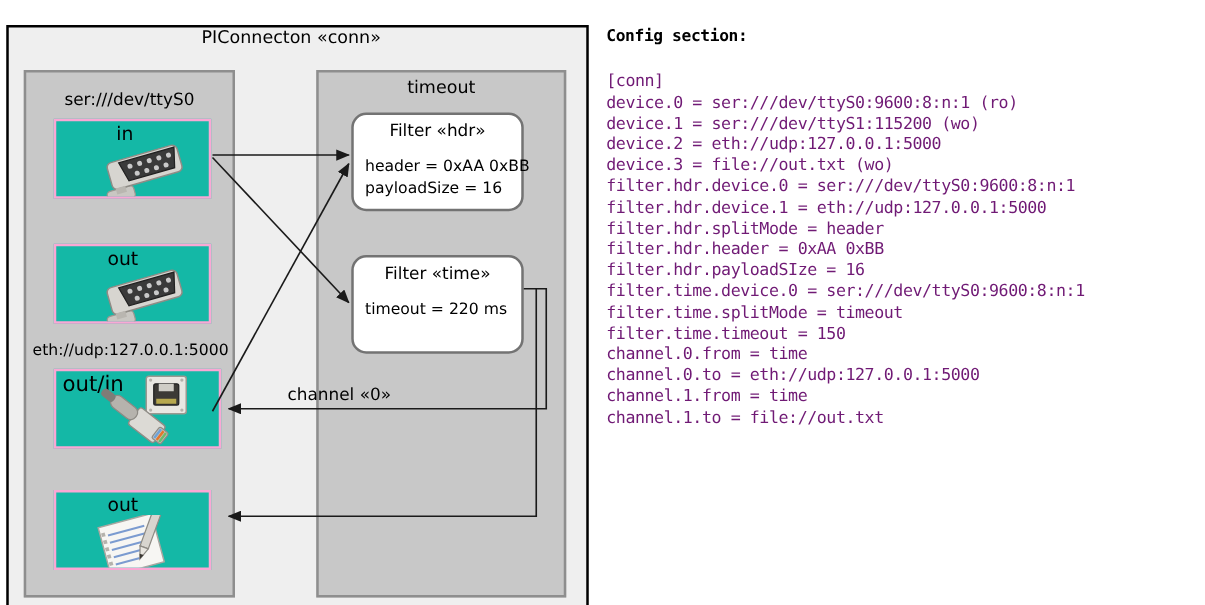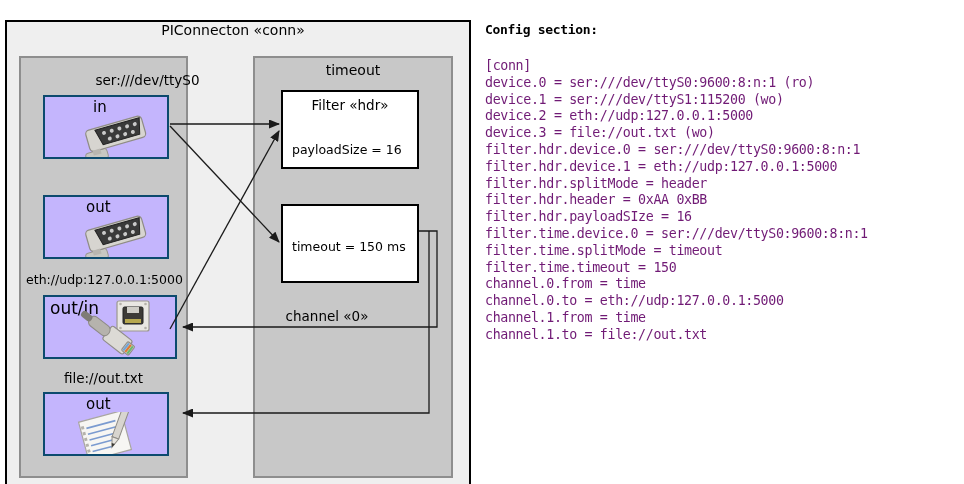--- a/index.html
+++ b/index.html
@@ -33,42 +33,42 @@
   .panel-title{
     position:absolute;left:0;top:6px;width:100%;text-align:center;
     font-size:14px;color:#000;
   }
 
   .dev-label{
     position:absolute;text-align:center;font-size:13.5px;color:#000;
     white-space:nowrap;
   }
   .dev-box{
-    position:absolute;background:#c4b5fd;border:2px solid #0c4a6e;
+    position:absolute;background:#14b8a6;border:2px solid #f9a8d4;
     box-sizing:border-box;overflow:hidden;
   }
   .dev-dir{
     position:absolute;font-size:15px;color:#000;white-space:nowrap;
   }
 
   .filter-box{
-    position:absolute;background:#ffffff;border:2px solid #000000;
-    border-radius:0;box-sizing:border-box;
+    position:absolute;background:#ffffff;border:2px solid #737373;
+    border-radius:12px;box-sizing:border-box;
   }
   .filter-title{
     position:absolute;left:0;top:5px;width:100%;text-align:center;
     font-size:13.5px;color:#000;
   }
   .filter-prop{
     position:absolute;left:9px;font-size:12.5px;color:#000;white-space:nowrap;
   }
 
   .chan-label{
     position:absolute;font-size:13.5px;color:#000;white-space:nowrap;
-    text-align:center;
+    text-align:left;
   }
 
   #wires{position:absolute;left:0;top:0;width:478px;height:484px;
          pointer-events:none;}
 
   
   #config{
     position:absolute;left:483px;top:0;width:481px;height:484px;
   }
   #config-heading{
@@ -92,21 +92,21 @@
 
 <div id="root">
 
   <div id="diagram">
 
     <div class="outer-box"></div>
     <div class="outer-title">PIConnecton «conn»</div>
 
     <div class="panel" id="devices-panel"></div>
 
-    <div class="dev-label" style="left:19px;top:58px;width:169px;padding-left:44px;">ser:///dev/ttyS0</div>
+    <div class="dev-label" style="left:19px;top:58px;width:169px;">ser:///dev/ttyS0</div>
     <div class="dev-box" style="left:43px;top:81px;width:126px;height:64px;">
       <span class="dev-dir" style="left:48px;top:1px;">in</span>
       <svg class="ico" style="left:22px;top:14px;" width="96" height="48" viewBox="0 0 96 48">
         <g transform="rotate(-16 48 24)">
           <rect x="14" y="34" width="22" height="10" rx="3" fill="#c9c7c2" stroke="#9a9790" stroke-width="1"></rect>
           <rect x="20" y="12" width="58" height="22" rx="4" fill="#d7d5d0" stroke="#8f8c86" stroke-width="1.2"></rect>
           <path d="M30 14 L76 14 L72 30 L34 30 Z" fill="#3a3a3a" stroke="#222" stroke-width="1"></path>
           <g fill="#c9c9c9">
             <circle cx="38" cy="19" r="2"></circle>
               <circle cx="46" cy="19" r="2"></circle>
@@ -165,21 +165,20 @@
             <rect x="57" y="32" width="2" height="9" fill="#6fa3d8"></rect>
             <rect x="59.5" y="32" width="2" height="9" fill="#e2772e"></rect>
             <rect x="62" y="32" width="2" height="9" fill="#6cb86c"></rect>
           </g>
           <rect x="12" y="31" width="24" height="11" rx="5" fill="#b6b3ad" stroke="#8d8a84" stroke-width="1"></rect>
           <rect x="2" y="33" width="12" height="7" rx="3" fill="#7f7c77"></rect>
         </g>
       </svg>
     </div>
 
-    <div class="dev-label" style="left:19px;top:356px;width:169px;">file://out.txt</div>
     <div class="dev-box" style="left:43px;top:378px;width:126px;height:64px;">
       <span class="dev-dir" style="left:41px;top:1px;">out</span>
       <svg class="ico" style="left:30px;top:18px;" width="74" height="46" viewBox="0 0 74 46">
         <g transform="rotate(-15 37 23)">
           <rect x="8" y="2" width="44" height="40" fill="#f7f6f3" stroke="#a9a6a0" stroke-width="1.2"></rect>
           <g stroke="#7b9bd0" stroke-width="1.6">
             <line x1="14" y1="10" x2="44" y2="10"></line>
               <line x1="14" y1="16" x2="44" y2="16"></line>
             <line x1="14" y1="22" x2="44" y2="22"></line>
               <line x1="14" y1="28" x2="40" y2="28"></line>
@@ -200,25 +199,27 @@
           <rect x="40" y="-8" width="7" height="5" fill="#9b9892"></rect>
         </g>
       </svg>
     </div>
 
     <div class="panel" id="filters-panel"></div>
     <div class="panel-title" style="left:253px;top:48px;width:200px;">timeout</div>
 
     <div class="filter-box" style="left:281px;top:76px;width:138px;height:79px;">
       <div class="filter-title">Filter «hdr»</div>
+      <div class="filter-prop" style="top:33px;">header = 0xAA 0xBB</div>
       <div class="filter-prop" style="top:50px;">payloadSize = 16</div>
     </div>
 
     <div class="filter-box" style="left:281px;top:190px;width:138px;height:79px;">
-      <div class="filter-prop" style="top:33px;">timeout = 150 ms</div>
+      <div class="filter-title">Filter «time»</div>
+      <div class="filter-prop" style="top:33px;">timeout = 220 ms</div>
     </div>
 
     <div class="chan-label" style="left:230px;top:294px;width:194px;">channel «0»</div>
 
     <svg id="wires" width="478" height="484" viewBox="0 0 478 484">
       <defs>
         <marker id="ah" markerWidth="11" markerHeight="9" refX="10" refY="4.5" orient="auto" markerUnits="userSpaceOnUse">
           <path d="M0,0 L11,4.5 L0,9 Z" fill="#1a1a1a"></path>
         </marker>
       </defs>

